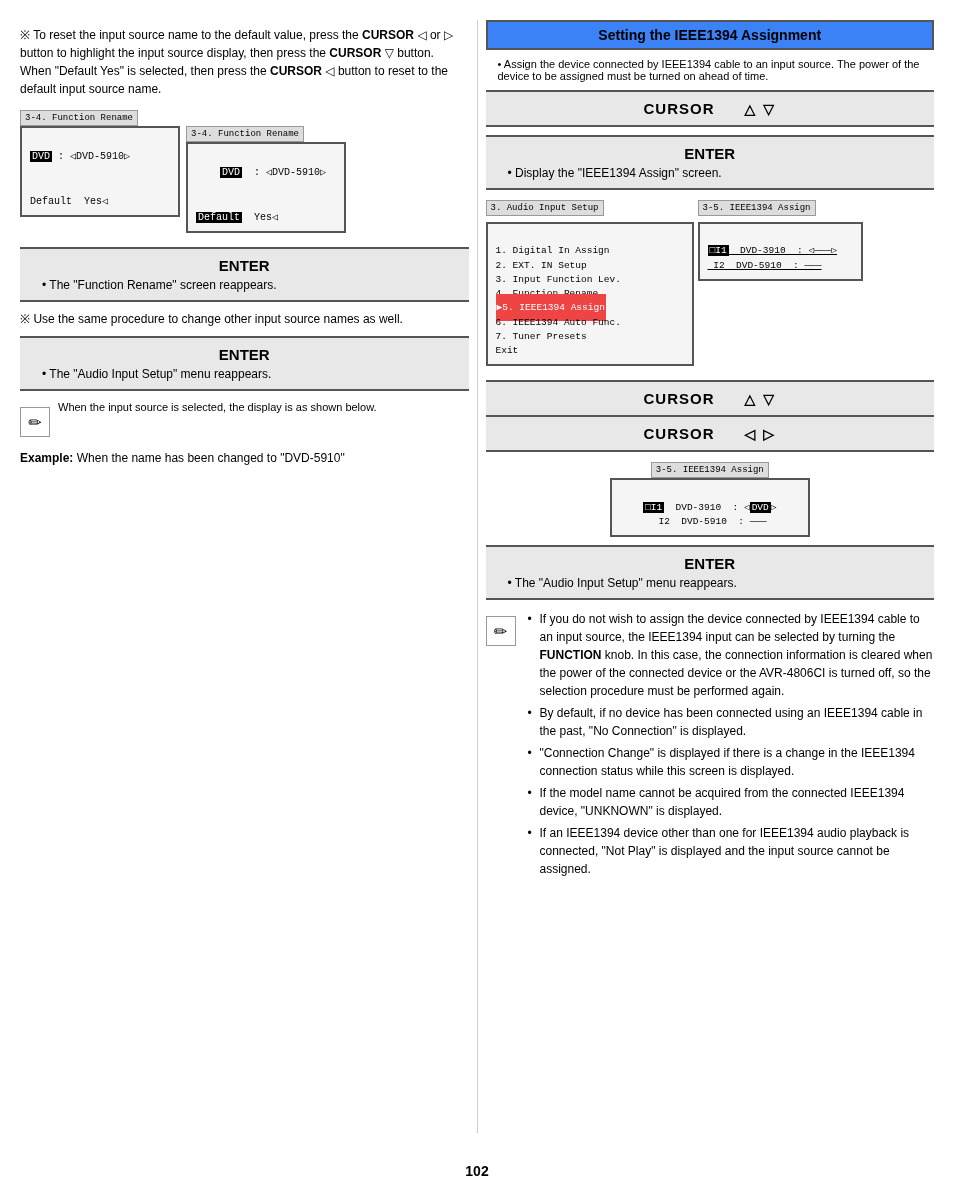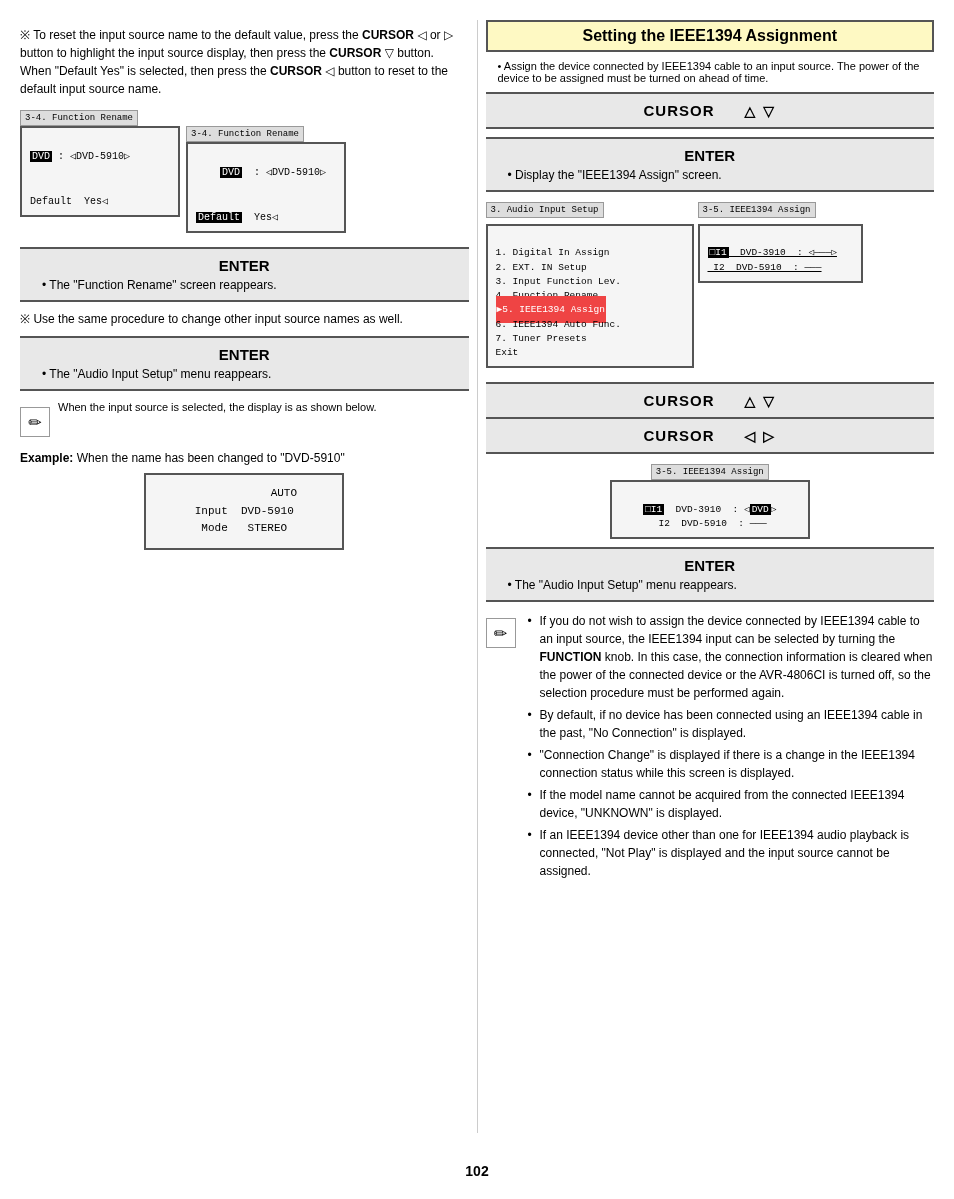--- a/index.html
+++ b/index.html
@@ -120,23 +120,23 @@
       font-family: 'Courier New', monospace;
       font-size: 11px;
       padding: 10px 14px;
       margin: 6px auto;
       width: 200px;
       white-space: pre;
       line-height: 1.6;
     }
     .small-text { font-size: 11px; }
     .right-section-title {
-      background: #fef9c3;
-      font-weight: bold;
-      font-size: 16px;
+      background: #3b82f6;
+      font-weight: bold;
+      font-size: 14px;
       padding: 5px 10px;
       border: 2px solid #555;
       margin-bottom: 8px;
       text-align: center;
     }
     .cursor-arrows {
       font-size: 14px;
       font-weight: bold;
       letter-spacing: 2px;
     }
@@ -212,25 +212,20 @@
 
       <div style="margin-top:10px;display:flex;align-items:flex-start;gap:8px;">
         <div class="pencil-icon">✏</div>
         <p class="small-text">When the input source is selected, the display is as shown below.</p>
       </div>
 
       <p style="margin-top:8px;font-size:12px;">
         <strong>Example:</strong> <span>When the name has been changed to "DVD-5910"</span>
       </p>
 
-      <div style="text-align:center;margin-top:8px;">
-        <div class="example-screen">            AUTO
-Input  DVD-5910
-Mode   STEREO</div>
-      </div>
     </div>
 
     <div class="right-col">
       <div class="right-section-title">Setting the IEEE1394 Assignment</div>
 
       <p class="bullet small-text">Assign the device connected by IEEE1394 cable to an input source. The power of the device to be assigned must be turned on ahead of time.</p>
 
       <div class="cursor-block">
         <div class="cursor-row">
           <span class="cursor-title">CURSOR</span>

